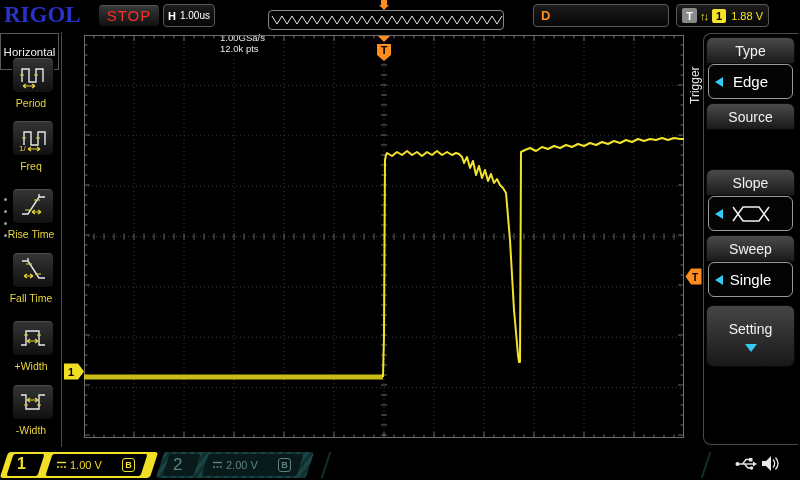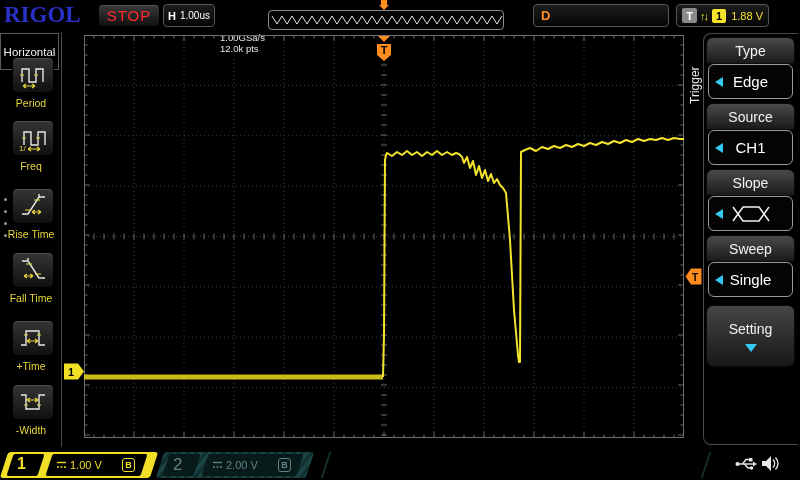--- a/index.html
+++ b/index.html
@@ -187,21 +187,21 @@
   </div>
   <div class="abs lm-item-label" style="top:292px">Fall Time</div>
 
   <div class="abs lm-item-icon" style="top:320px">
     <svg width="30" height="30" viewBox="0 0 28 30">
       <path d="M2,22 H7 V8 H20 V22 H26" fill="none" stroke="#e8e8e8" stroke-width="1.4"></path>
       <path d="M5,12 H9 M18,12 H22" stroke="#e6d53a" stroke-width="1.2"></path>
       <path d="M8,18 H19 M8,18 l3,-2 M8,18 l3,2 M19,18 l-3,-2 M19,18 l-3,2" stroke="#e6d53a" stroke-width="1.2" fill="none"></path>
     </svg>
   </div>
-  <div class="abs lm-item-label" style="top:360px">+Time</div>
+  <div class="abs lm-item-label" style="top:360px">+Width</div>
 
   <div class="abs lm-item-icon" style="top:384px">
     <svg width="30" height="30" viewBox="0 0 28 30">
       <path d="M2,8 H7 V22 H20 V8 H26" fill="none" stroke="#e8e8e8" stroke-width="1.4"></path>
       <path d="M5,18 H9 M18,18 H22" stroke="#e6d53a" stroke-width="1.2"></path>
       <path d="M8,13 H19 M8,13 l3,-2 M8,13 l3,2 M19,13 l-3,-2 M19,13 l-3,2" stroke="#e6d53a" stroke-width="1.2" fill="none"></path>
     </svg>
   </div>
   <div class="abs lm-item-label" style="top:424px">-Width</div>
 
@@ -549,24 +549,20 @@
   <div id="right-panel" class="abs"></div>
   <div id="trigger-tab" class="abs">Trigger</div>
 
   <div class="abs rm-val" style="top:64px">
     <span class="tri-l"></span>
     <span>Edge</span>
   </div>
   <div class="abs rm-head" style="top:37px">Type</div>
 
   <div class="abs rm-head" style="top:103px">Source</div>
-  <div class="abs rm-val" style="top:130px">
-    <span class="tri-l"></span>
-    <span>CH1</span>
-  </div>
 
   <div class="abs rm-head" style="top:169px">Slope</div>
   <div class="abs rm-val" style="top:196px">
     <span class="tri-l"></span>
     <svg width="42" height="22" viewBox="0 0 40 22">
       <path d="M2,18 L12,4 H28 L38,18 M2,4 L12,18 H28 L38,4" fill="none" stroke="#f2f2f2" stroke-width="1.5"></path>
     </svg>
   </div>
 
   <div class="abs rm-head" style="top:235px">Sweep</div>

